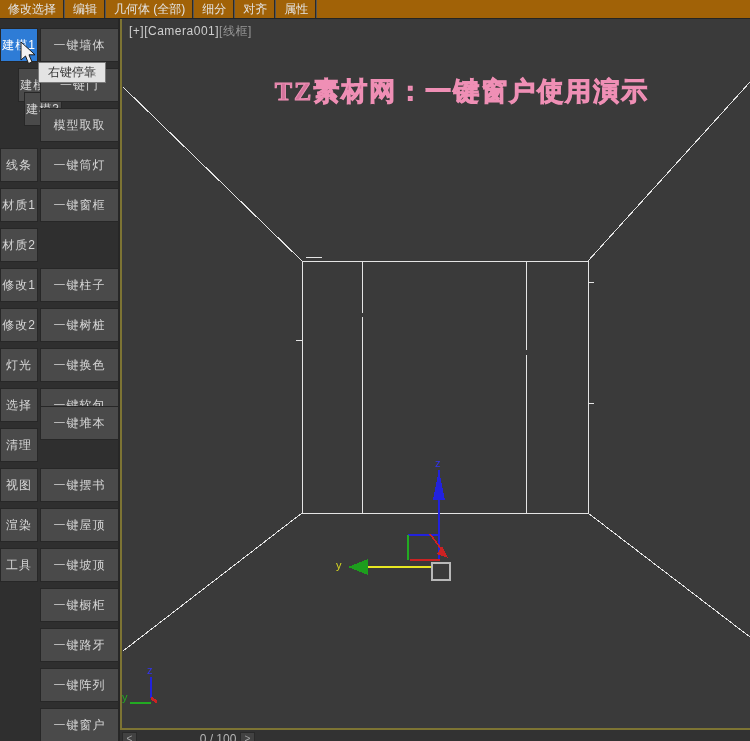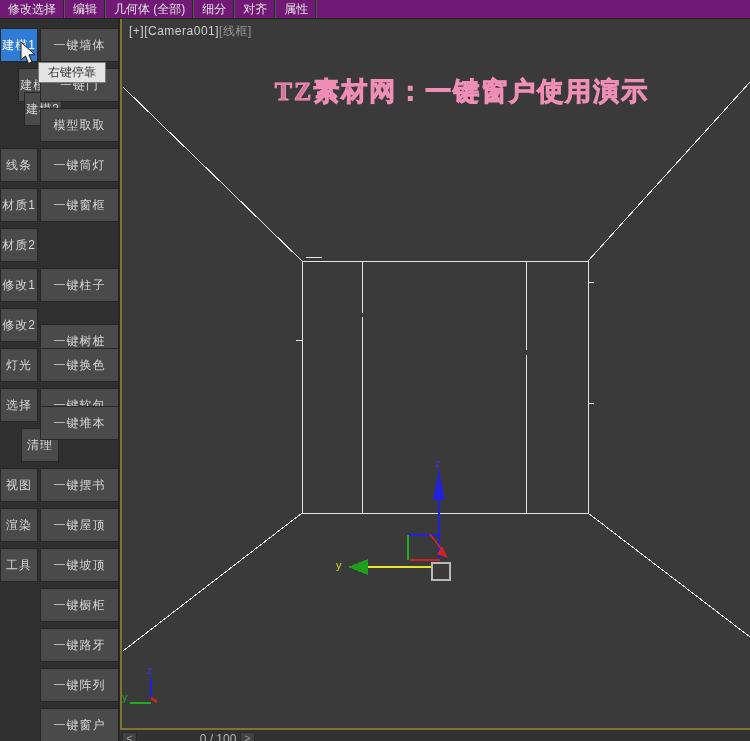--- a/index.html
+++ b/index.html
@@ -2,21 +2,21 @@
 <html><head>
 <meta charset="utf-8">
 <style>
   html,body{margin:0;padding:0;background:#2b2b2b;}
   #app{position:relative;width:750px;height:741px;overflow:hidden;
        font-family:"Liberation Sans","DejaVu Sans",sans-serif;
        background:#353535;-webkit-font-smoothing:antialiased;}
 
   
   #menubar{position:absolute;left:0;top:0;width:750px;height:18px;
-           background:#701a75;border-bottom:1px solid #242424;
+           background:#a16207;border-bottom:1px solid #242424;
            display:flex;align-items:stretch;z-index:30;}
   .menu-item{display:flex;align-items:center;padding:0 8px;
              font-size:12px;color:#e2e2e2;border-right:1px solid #565656;
              box-shadow:inset -1px 0 0 #2a2a2a;cursor:default;white-space:nowrap;}
 
   
   #sidebar{position:absolute;left:0;top:18px;width:120px;height:723px;
            background:#2f2f2f;z-index:20;}
   .side-btn{position:absolute;height:34px;background:#4a4a4a;
             border:1px solid #272727;box-sizing:border-box;
@@ -78,31 +78,31 @@
   <div class="side-btn col1 selected" style="top: 10px;">建模1</div>
       <div class="side-btn col1" style="top: 50px; margin-left: 18px;">建模2</div>
       <div class="side-btn col1" style="top: 74px; margin-left: 24px;">建模3</div>
       <div class="side-btn col1" style="top: 130px;">线条</div>
       <div class="side-btn col1" style="top: 170px;">材质1</div>
       <div class="side-btn col1" style="top: 210px;">材质2</div>
       <div class="side-btn col1" style="top: 250px;">修改1</div>
       <div class="side-btn col1" style="top: 290px;">修改2</div>
       <div class="side-btn col1" style="top: 330px;">灯光</div>
       <div class="side-btn col1" style="top: 370px;">选择</div>
-      <div class="side-btn col1" style="top: 410px; margin-left: 21px;">清理</div>
+      <div class="side-btn col1" style="top: 410px;">清理</div>
       <div class="side-btn col1" style="top: 450px;">视图</div>
       <div class="side-btn col1" style="top: 490px;">渲染</div>
       <div class="side-btn col1" style="top: 530px;">工具</div>
       <div class="side-btn col2" style="top: 10px;">一键墙体</div>
       <div class="side-btn col2" style="top: 50px;">一键门</div>
       <div class="side-btn col2" style="top: 90px;">模型取取</div>
       <div class="side-btn col2" style="top: 130px;">一键筒灯</div>
       <div class="side-btn col2" style="top: 170px;">一键窗框</div>
       <div class="side-btn col2" style="top: 250px;">一键柱子</div>
-      <div class="side-btn col2" style="top: 306px;">一键树桩</div>
+      <div class="side-btn col2" style="top: 290px;">一键树桩</div>
       <div class="side-btn col2" style="top: 330px;">一键换色</div>
       <div class="side-btn col2" style="top: 370px; text-align: right;">一键软包</div>
       <div class="side-btn col2" style="top: 388px; text-align: center;">一键堆本</div>
       <div class="side-btn col2" style="top: 450px;">一键摆书</div>
       <div class="side-btn col2" style="top: 490px;">一键屋顶</div>
       <div class="side-btn col2" style="top: 530px;">一键坡顶</div>
       <div class="side-btn col2" style="top: 570px;">一键橱柜</div>
       <div class="side-btn col2" style="top: 610px;">一键路牙</div>
       <div class="side-btn col2" style="top: 650px;">一键阵列</div>
       <div class="side-btn col2" style="top: 690px;">一键窗户</div>

